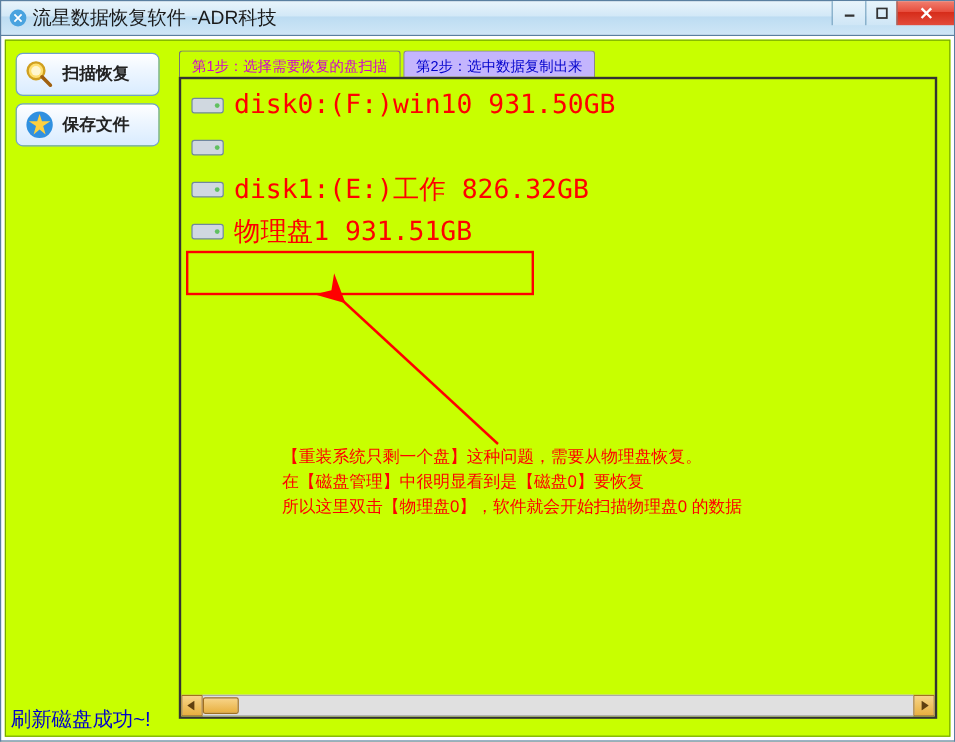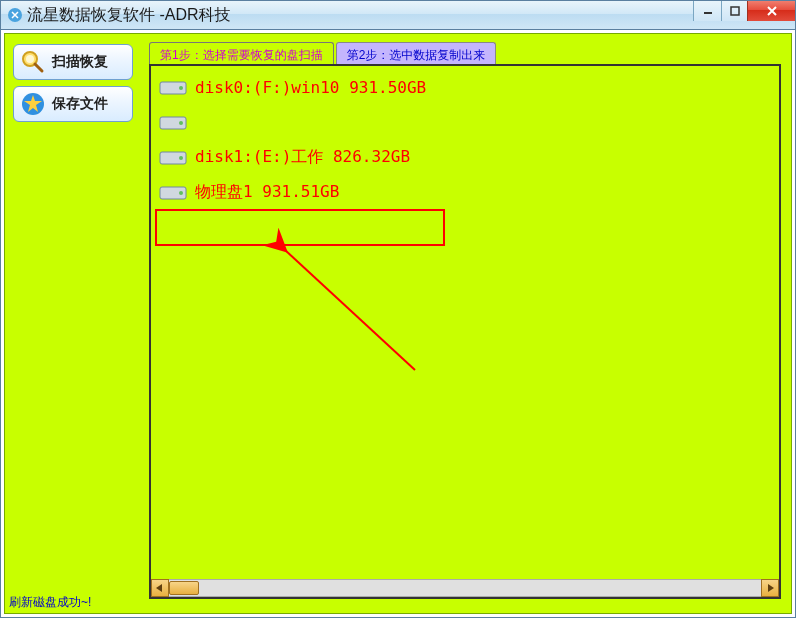--- a/index.html
+++ b/index.html
@@ -139,21 +139,21 @@
     padding-left: 4px;
     cursor: pointer;
   }
   .disk-ico {
     width: 28px; height: 20px;
     margin-right: 8px;
     flex-shrink: 0;
   }
   .disk-text {
     font-family: "Consolas", "SimSun", monospace;
-    font-size: 16px;
+    font-size: 22px;
     color: #ff0000;
     white-space: nowrap;
   }
   .highlight-box {
     position: absolute;
     border: 2px solid #ff0000;
     pointer-events: none;
   }
   
   .anno {
@@ -192,21 +192,21 @@
     left: 0; top: 1px; bottom: 1px;
     width: 30px;
     background: linear-gradient(to bottom, #f7d488, #e8b040);
     border: 1px solid #a07020;
     border-radius: 2px;
   }
   
   .status {
     position: absolute;
     left: 4px; bottom: 2px;
-    font-size: 12px;
+    font-size: 17px;
     color: #0000cc;
   }
   
   .arrow-svg {
     position: absolute;
     pointer-events: none;
   }
 </style>
 </head>
 <body>
@@ -297,20 +297,25 @@
 
         <svg class="arrow-svg" style="left:0; top:0; width:630px; height:520px;">
           <defs>
             <marker id="ah" markerWidth="12" markerHeight="12" refX="2" refY="6" orient="auto">
               <path d="M12,0 L0,6 L12,12 L8,6 Z" fill="#ff0000"></path>
             </marker>
           </defs>
           <line x1="260" y1="300" x2="130" y2="180" stroke="#ff0000" stroke-width="2" marker-end="url(#ah)"></line>
         </svg>
 
+        <div class="anno" style="left:80px; top:300px;">
+          <div>【重装系统只剩一个盘】这种问题，需要从物理盘恢复。</div>
+          <div>在【磁盘管理】中很明显看到是【磁盘0】要恢复</div>
+          <div>所以这里双击【物理盘0】，软件就会开始扫描物理盘0 的数据</div>
+        </div>
 
       </div>
 
       <div class="hscroll">
         <div class="arrow">
           <svg width="8" height="8">
               <polygon points="6,0 0,4 6,8" fill="#604010"></polygon>
             </svg>
         </div>
         <div class="track">

